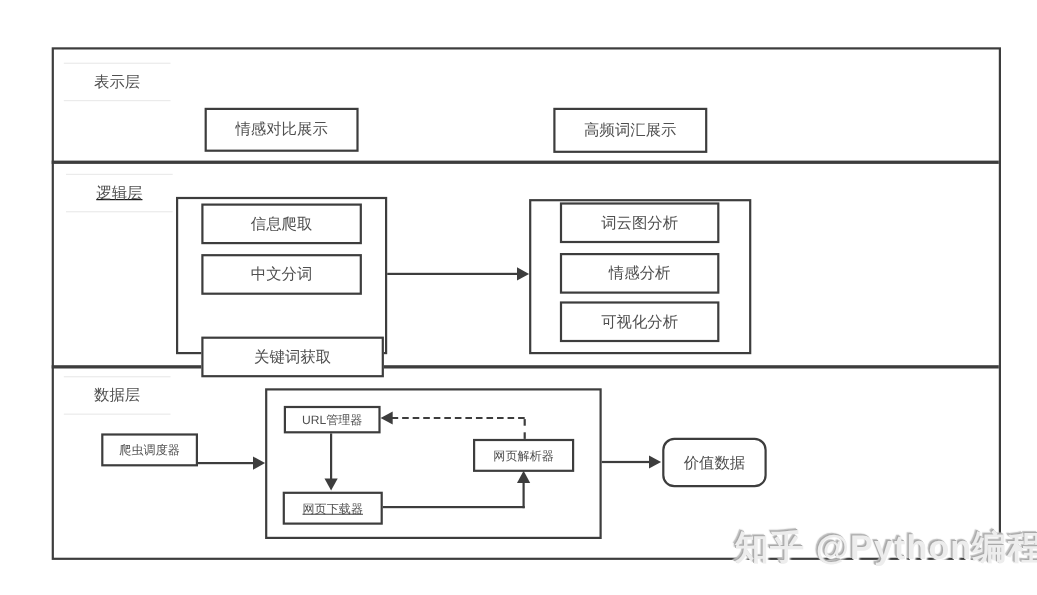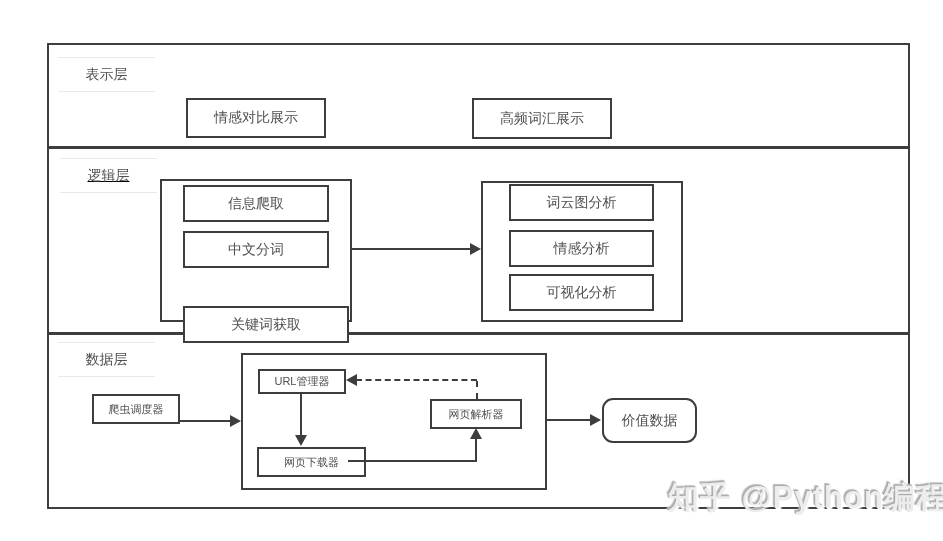--- a/index.html
+++ b/index.html
@@ -49,21 +49,21 @@
   <div class="sep" style="left:47px;top:146px;width:861px;height:3px;"></div>
   <div class="sep" style="left:47px;top:332px;width:861px;height:3px;"></div>
 
   <div class="layer-label" style="left:58px;top:57px;">
     <div class="lab-line"></div>
     <div class="lab-text">表示层</div>
     <div class="lab-line"></div>
   </div>
 
   <div class="box" style="left:186px;top:98px;width:140px;height:40px;">情感对比展示</div>
-  <div class="box" style="left:472px;top:98px;width:140px;height:41px;">高频词汇展示</div>
+  <div class="box" style="left:503px;top:98px;width:140px;height:41px;">高频词汇展示</div>
 
   <div class="layer-label" style="left:60px;top:158px;text-decoration:underline;">
     <div class="lab-line"></div>
     <div class="lab-text">逻辑层</div>
     <div class="lab-line"></div>
   </div>
 
   <div class="container" style="left:160px;top:179px;width:192px;height:143px;"></div>
   <div class="box" style="left:183px;top:185px;width:146px;height:37px;">信息爬取</div>
   <div class="box" style="left:183px;top:231px;width:146px;height:37px;">中文分词</div>
@@ -85,21 +85,21 @@
 
   <div class="box small" style="left:92px;top:394px;width:88px;height:30px;">爬虫调度器</div>
 
   <div class="hline" style="left:180px;top:420px;width:52px;"></div>
   <div class="ah right" style="left:230px;top:415px;"></div>
 
   <div class="container" style="left:241px;top:353px;width:306px;height:137px;"></div>
 
   <div class="box small" style="left:258px;top:369px;width:88px;height:25px;">URL管理器</div>
   <div class="box small" style="left:430px;top:399px;width:92px;height:30px;">网页解析器</div>
-  <div class="box small" style="left:257px;top:447px;width:109px;height:30px;">网页下载器</div>
+  <div class="box small" style="left:257px;top:447px;width:91px;height:30px;text-decoration:underline;">网页下载器</div>
 
   <div class="vline" style="left:300px;top:394px;height:42px;"></div>
   <div class="ah down" style="left:295px;top:435px;"></div>
 
   <div class="hline" style="left:348px;top:460px;width:129px;"></div>
   <div class="vline" style="left:475px;top:438px;height:24px;"></div>
   <div class="ah up" style="left:470px;top:428px;"></div>
 
   <div class="vdash" style="left:476px;top:381px;height:18px;"></div>
   <div class="hdash" style="left:356px;top:379px;width:121px;"></div>

